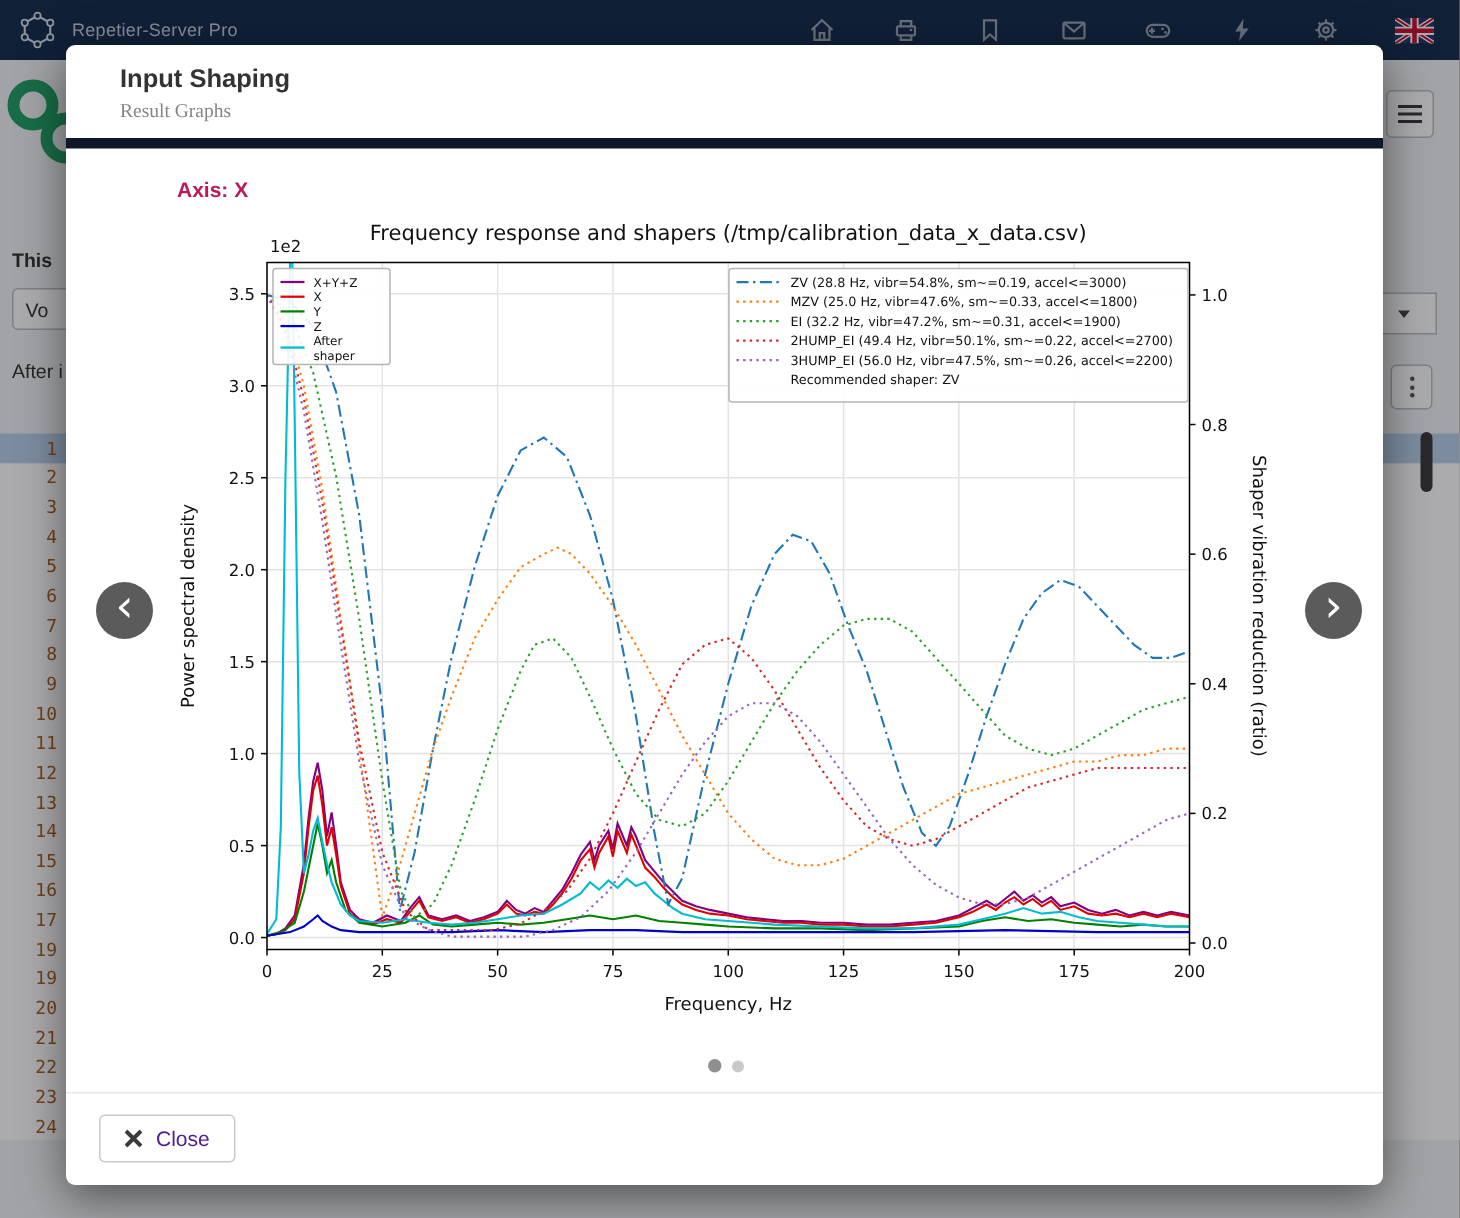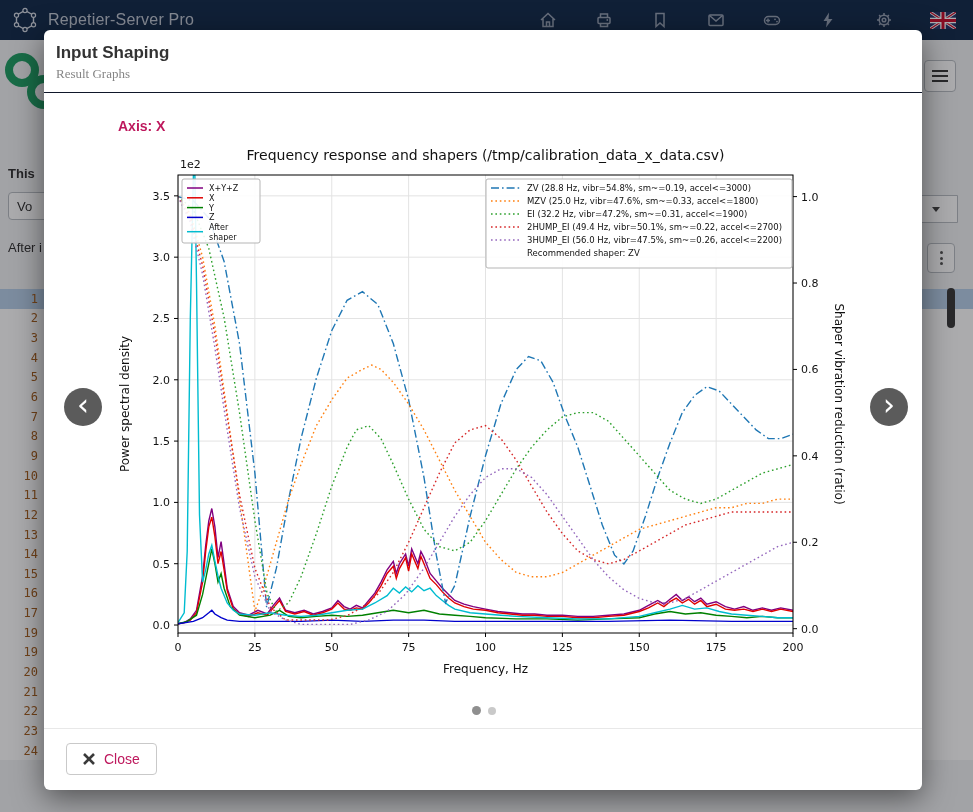--- a/index.html
+++ b/index.html
@@ -4,21 +4,21 @@
 <style>
   * { box-sizing: border-box; margin: 0; padding: 0; }
   html,body { width: 973px; height: 812px; overflow: hidden; background:#000; }
   body { font-family: "Liberation Sans", sans-serif; position: relative; }
 
   
   .page { position:absolute; inset:0; background:#eef0f2; z-index:1; }
   .navbar { position:absolute; top:0; left:0; right:0; height:40px; background:#152c4d;
             display:flex; align-items:center; padding:0 12px; }
   .brand { display:flex; align-items:center; gap:10px; }
-  .brand-title { color:#c7cfda; font-size:16px; font-weight:500; letter-spacing:.2px;text-align:right; }
+  .brand-title { color:#c7cfda; font-size:12px; font-weight:500; letter-spacing:.2px;text-align:right; }
   .nav-icons { position:absolute; right:17px; top:0; height:40px; display:flex; align-items:center; gap:36px; }
   .nav-icon { width:20px; height:20px; display:block; cursor:pointer; }
 
   .bg-left { position:absolute; top:40px; left:0; width:973px; bottom:0; background:#f2f3f5; }
   .bg-label { position:absolute; left:8px; font-size:13px; color:#333; }
   .bg-label.bold { font-weight:bold; }
   .bg-select { position:absolute; left:8px; top:152px; width:120px; height:28px; background:#fff;
                border:1px solid #b9bec4; border-radius:4px; font-size:13px; color:#333;
                display:flex; align-items:center; padding:0 8px; }
   .bg-select-right { position:absolute; right:15px; top:155px; width:44px; height:28px; background:#fff;
@@ -38,21 +38,21 @@
                justify-content:center; align-items:center; gap:2.5px; cursor:pointer; }
   .kebab-btn i { display:block; width:3px; height:3px; border-radius:50%; background:#555; }
   .scroll-thumb { position:absolute; right:18px; top:248px; width:8px; height:40px; background:#3a3a3a; border-radius:4px; }
 
   
   .overlay { position:absolute; inset:0; background:rgba(8,10,14,0.34); z-index:5; }
 
   
   .modal { position:absolute; left:44px; top:30px; width:878px; height:760px; background:#fff;
            border-radius:6px; z-index:10; box-shadow:0 8px 30px rgba(0,0,0,.5); }
-  .modal-header { padding:13px 12px 10px; border-bottom:1px solid #0f172a; }
+  .modal-header { padding:13px 36px 10px; border-bottom:7px solid #0f172a; }
   .modal-title { font-size:17px; font-weight:bold; color:#333; }
   .modal-subtitle { font-size:13px; color:#858585; margin-top:3px;font-family:Liberation Serif, serif; }
 
   .graph-area { position:absolute; left:71px; top:84px; width:738px; }
   .graph-meta { display:flex; justify-content:space-between; align-items:center; height:24px; margin:0 3px 2px 3px; }
   .meta-label { font-size:14px; font-weight:bold; color:#be185d; }
   .meta-right { display:flex; align-items:center; gap:10px; }
   .trash { cursor:pointer; display:block; }
 
   .chart-wrap { width:738px; height:557px; }
@@ -66,21 +66,21 @@
                   background:rgba(45,45,45,0.78); color:#fff; display:flex; align-items:center;
                   justify-content:center; font-size:30px; line-height:1; cursor:pointer;
                   font-family:"DejaVu Sans", sans-serif; padding-bottom:4px; }
   .carousel-prev { left:20px; top:358px; }
   .carousel-next { left:826px; top:358px; }
 
   .modal-footer { position:absolute; left:0; right:0; bottom:0; height:62px;
                   border-top:1px solid #e8e8e8; padding:14px 22px; }
   .close-btn { display:inline-flex; align-items:center; gap:9px; background:#fff;
                border:1px solid #c9c9c9; border-radius:4px; padding:7px 16px; cursor:pointer;
-               font-size:14px; color:#be185d; }
+               font-size:14px; color:#4c1d95; }
 </style>
 </head>
 <body>
 
 <div class="page">
   <div class="navbar">
     <div class="brand">
       <svg width="26" height="26" viewBox="0 0 26 26">
         <polygon points="13,3.5 21.5,8.2 21.5,17.8 13,22.5 4.5,17.8 4.5,8.2" fill="none" stroke="#d5dbe4" stroke-width="1.4"></polygon>
         <circle cx="13" cy="3.5" r="2.1" fill="#152c4d" stroke="#d5dbe4" stroke-width="1.2"></circle>

